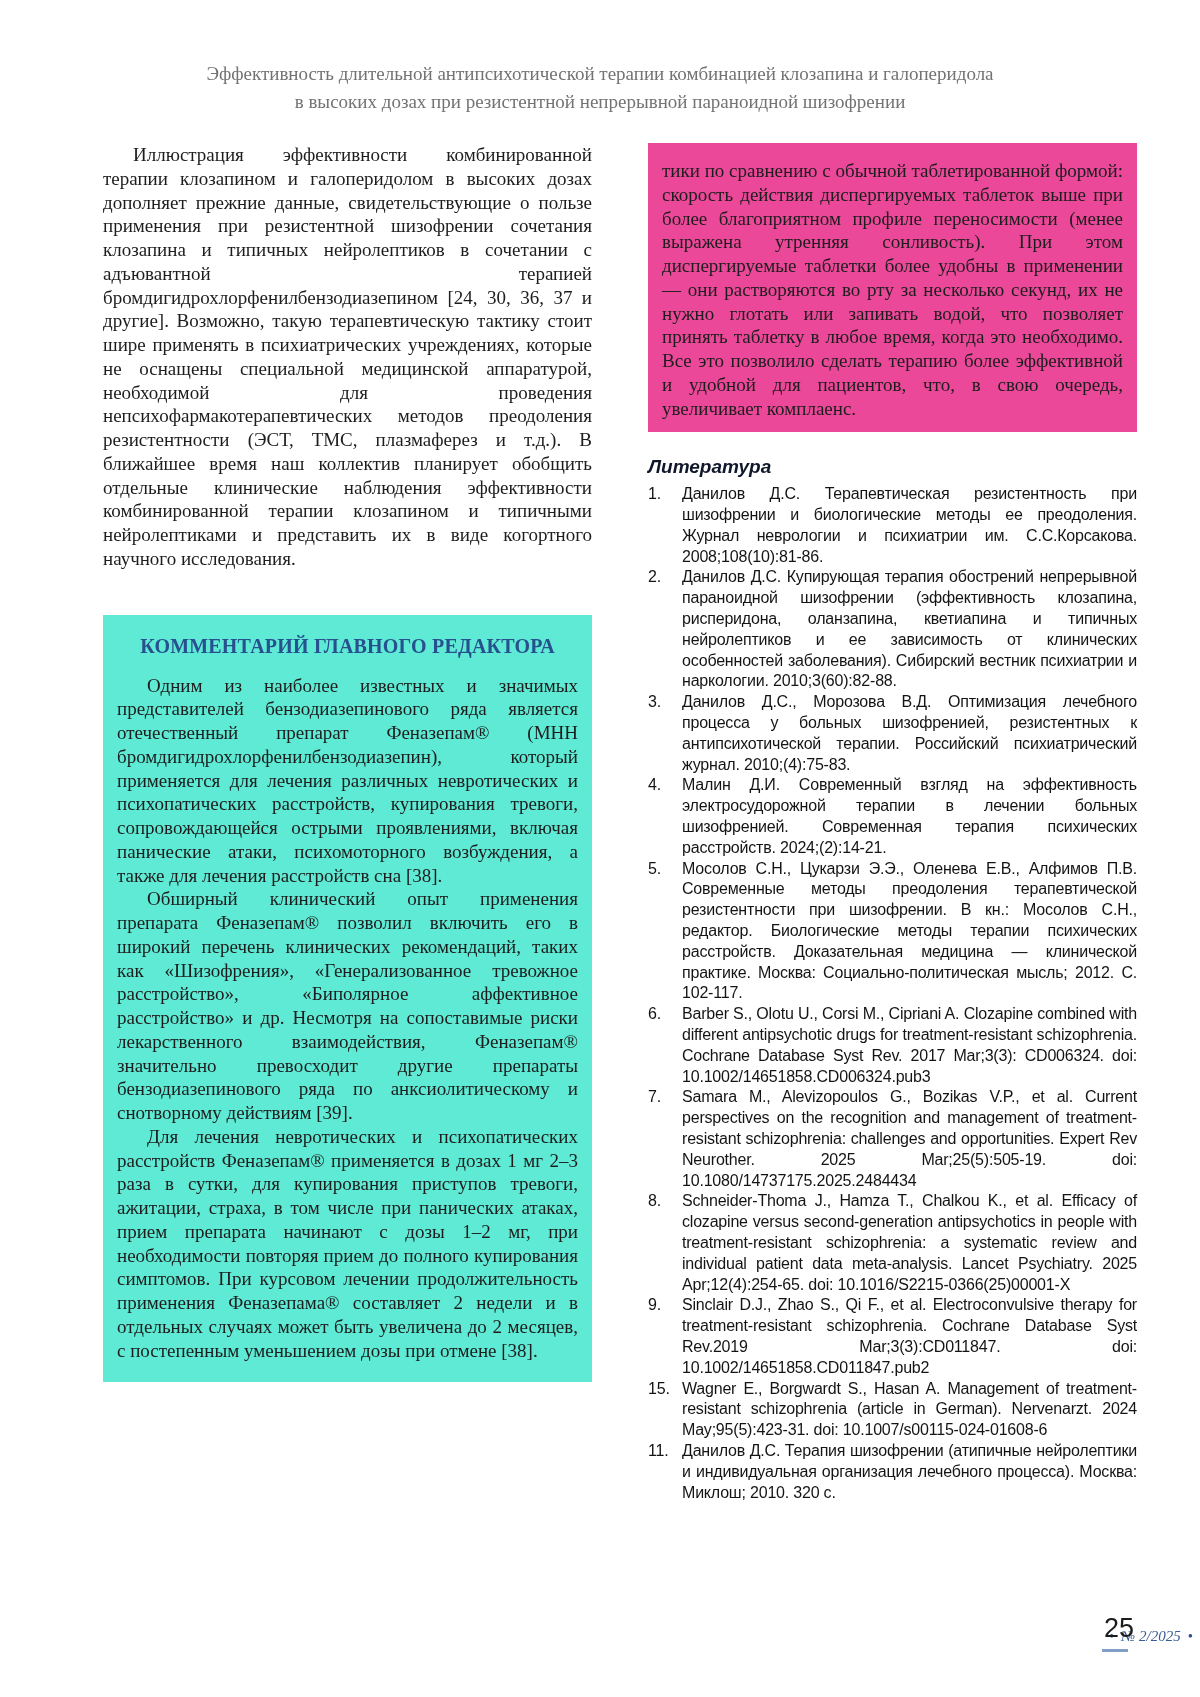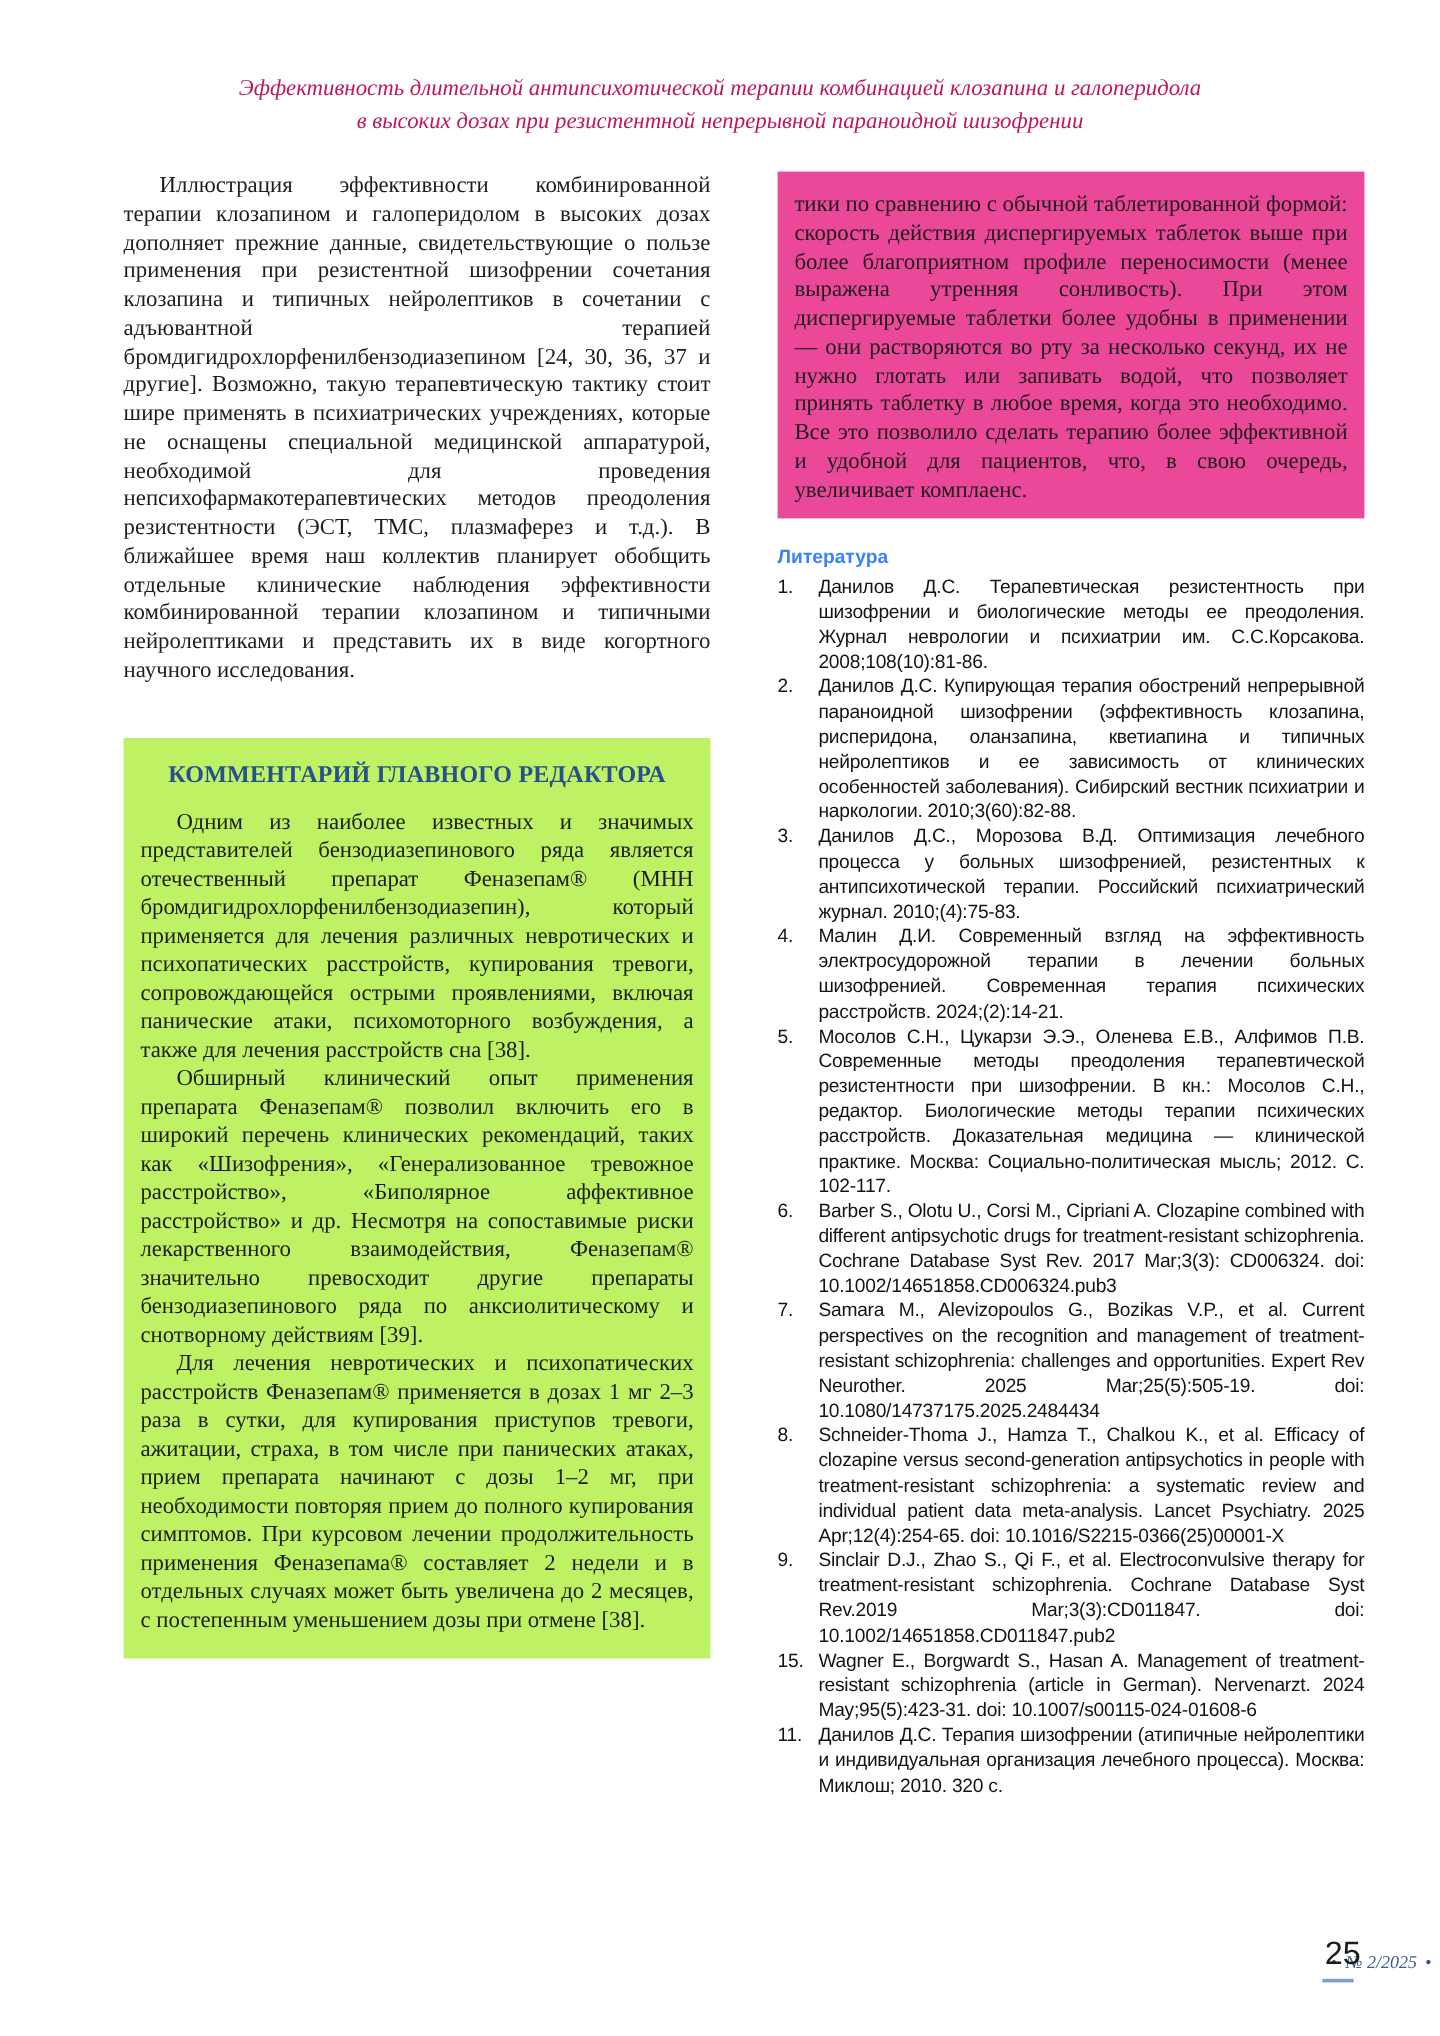--- a/index.html
+++ b/index.html
@@ -7,44 +7,43 @@
     position:relative;
     width:1200px; height:1697px;
     background:#ffffff;
     font-family:"Liberation Serif", serif;
     color:#1d1d1d;
     overflow:hidden;
   }
   .page-header {
     position:absolute; top:60px; left:0; right:0;
     text-align:center;
-    font-style:italic;
     font-size:19px;
     line-height:1.45;
-    color:#be185d;
+    color:#737373;
   }
   .columns {
     position:absolute; top:143px; left:103px;
     width:1034px;
     display:flex; gap:56px;
   }
   .col { width:489px; }
 
   .body-par {
     margin:0;
     font-size:19px;
     line-height:1.25;
     text-align:justify;
     text-indent:30px;
     hyphens:auto;
   }
 
   .editor-box {
     margin-top:44px;
-    background:#bef264;
+    background:#5eead4;
     padding:16px 14px 20px 14px;
   }
   .editor-box-title {
     text-align:center;
     color:#27508e;
     font-weight:bold;
     font-size:20px;
     margin:4px 0 16px 0;
     letter-spacing:0.2px;
   }
@@ -62,24 +61,25 @@
     font-size:19px;
     margin-top:8px;
     padding-right:6px;
   }
 
   .references {
     margin-top:24px;
     font-family:"Liberation Sans", sans-serif;
   }
   .ref-heading {
-    color:#3b82f6;
-    font-size:16px;
+    color:#0f172a;
+    font-size:19px;
     font-weight:bold;
     margin:0 0 6px 0;
+    font-style:italic;
   }
   .ref-list { margin:0; padding:0; list-style:none; }
   .ref-item {
     display:flex;
     font-size:16px;
     line-height:1.3;
     letter-spacing:-0.2px;
     text-align:justify;
     color:#141414;
   }

